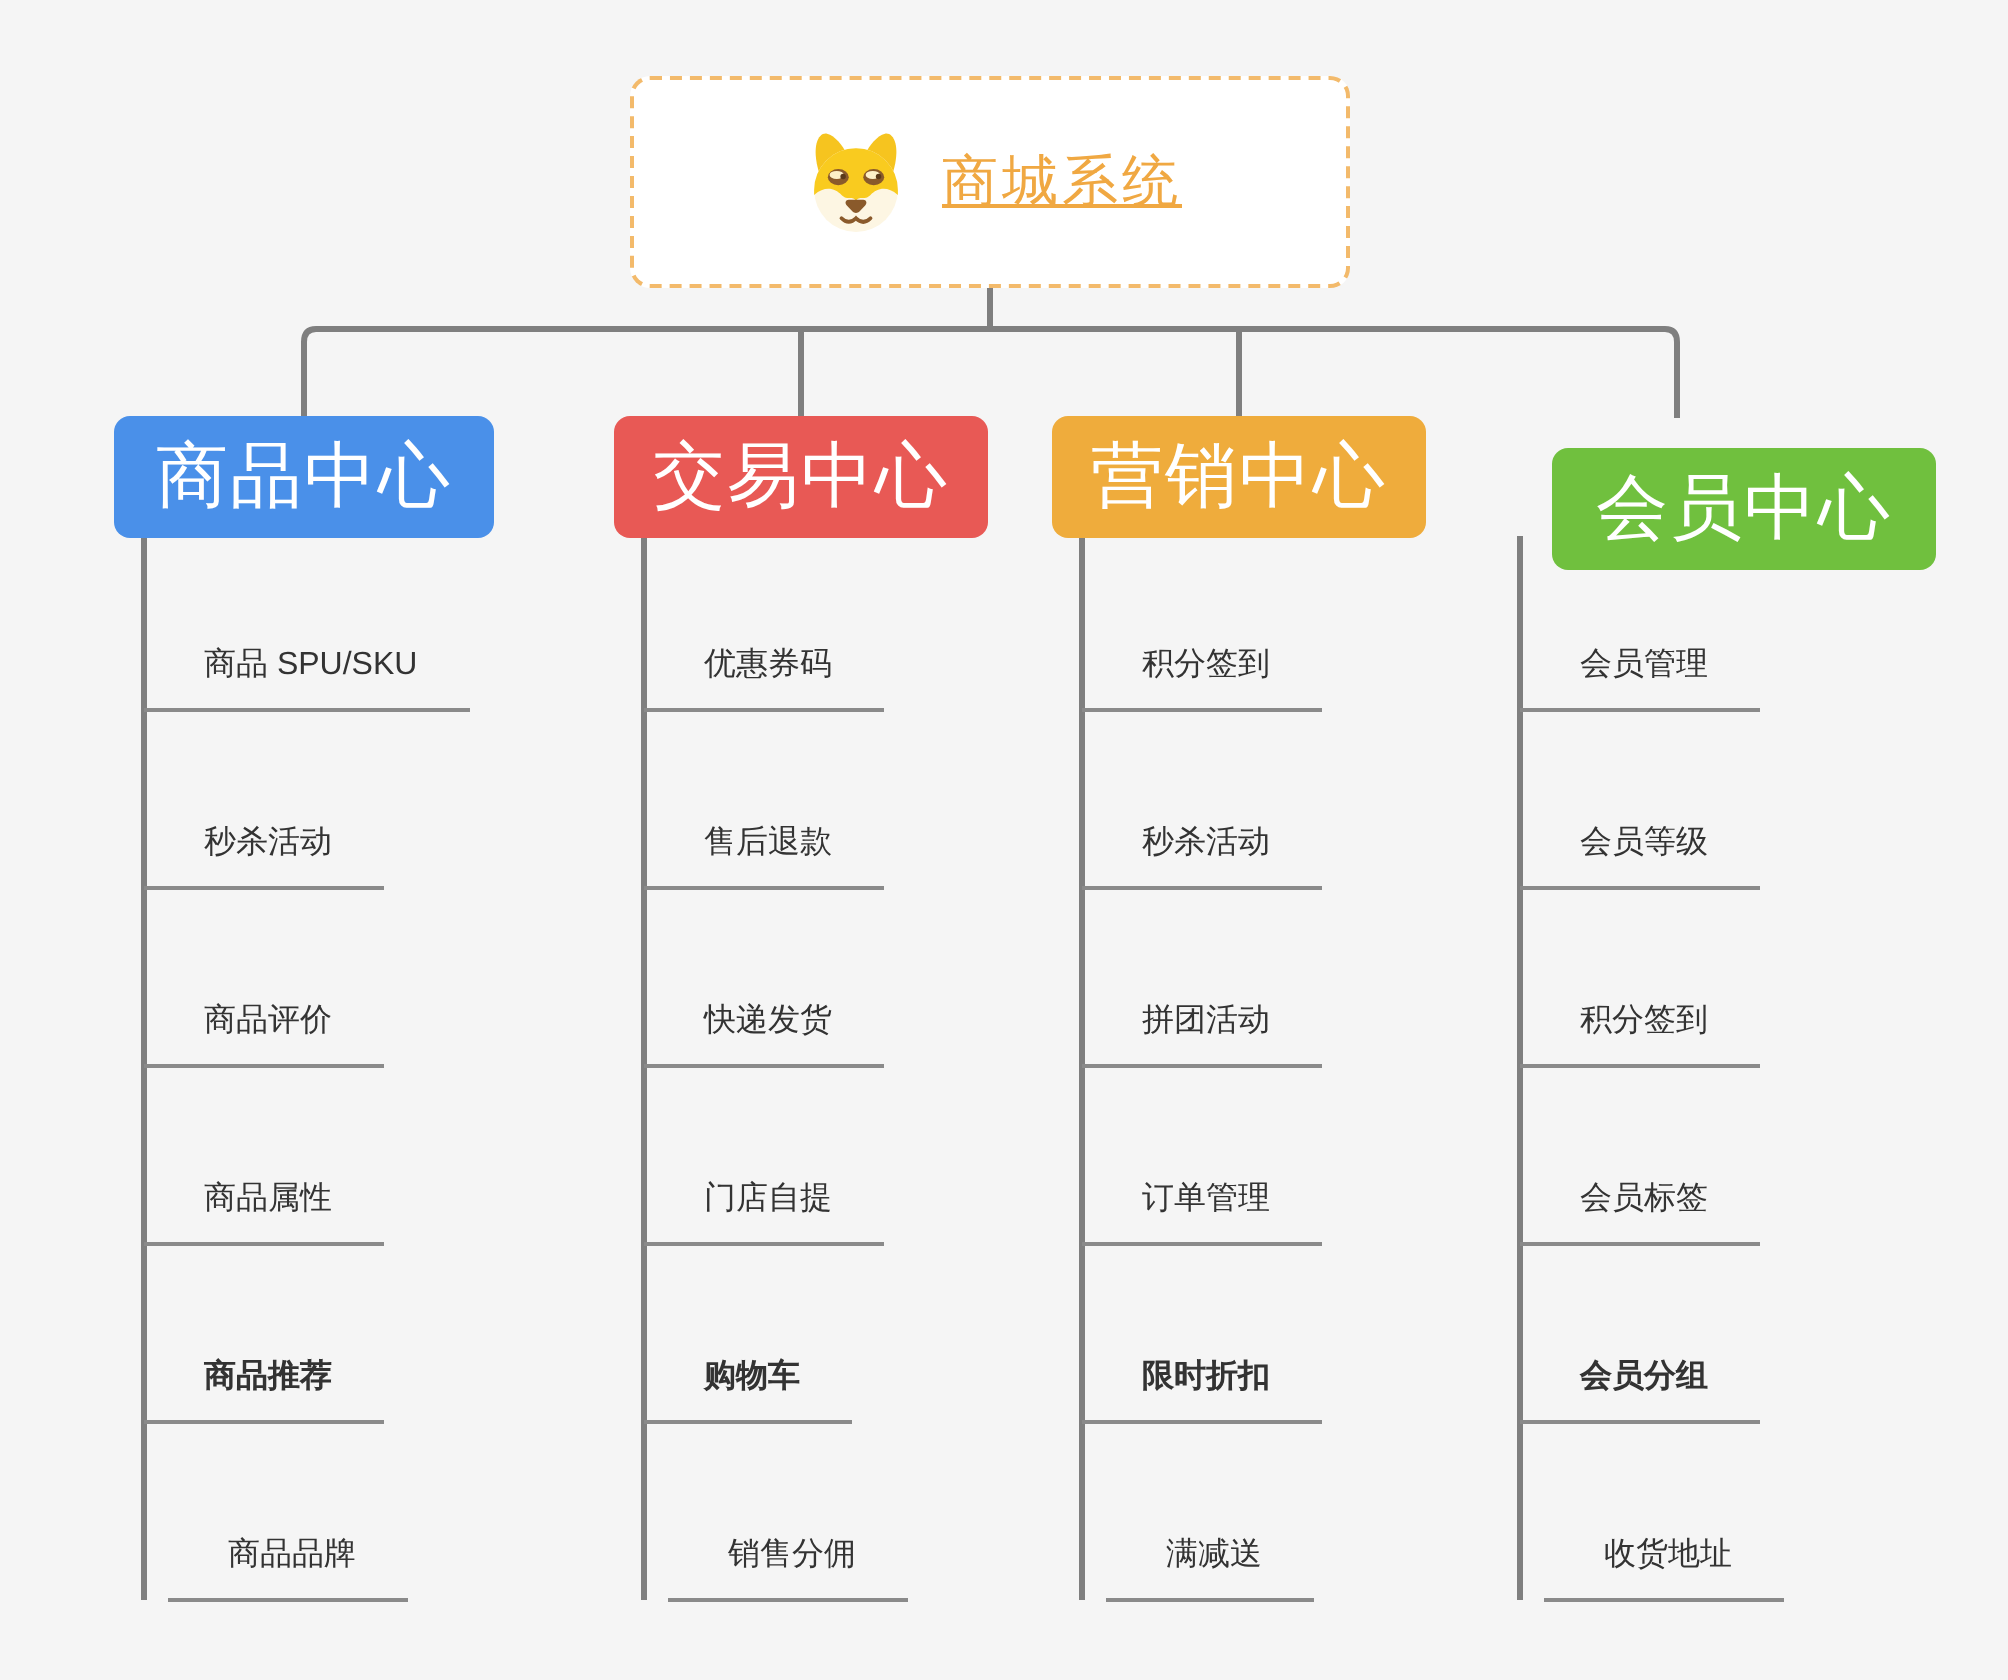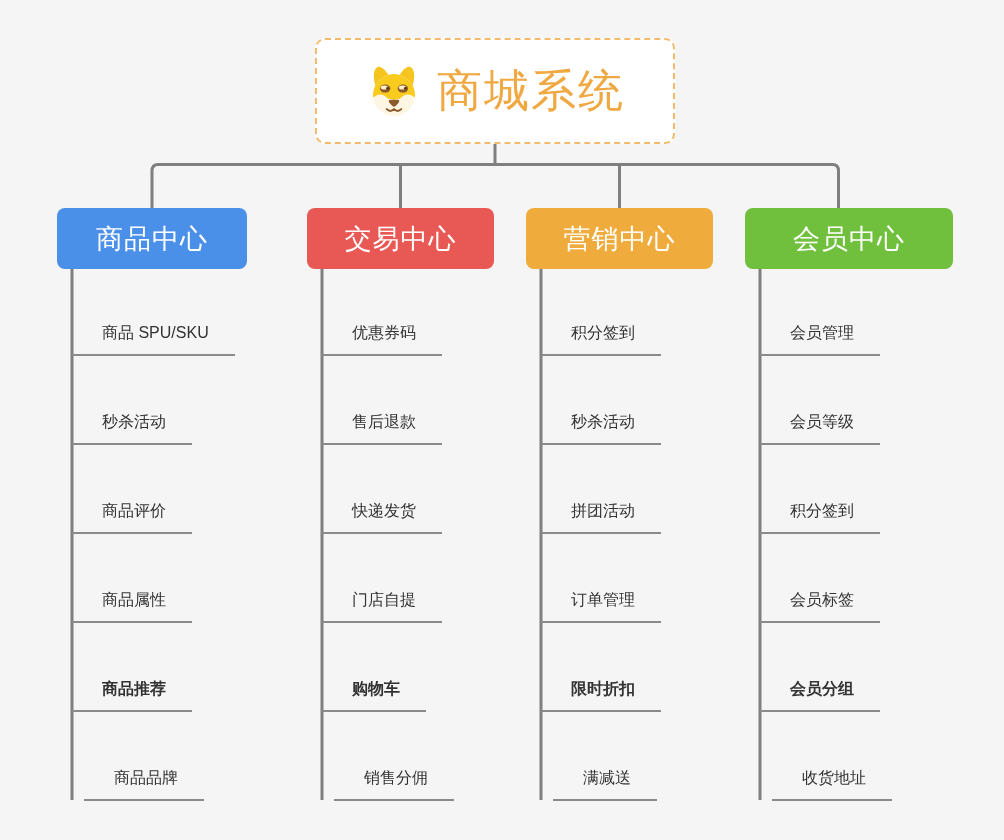--- a/index.html
+++ b/index.html
@@ -4,31 +4,31 @@
 <style>
   html,body{margin:0;padding:0;background:#f5f5f5;font-family:"Liberation Sans","DejaVu Sans",sans-serif;}
   .canvas{position:relative;width:1004px;height:840px;background:#f5f5f5;overflow:hidden;}
   .connectors{position:absolute;left:0;top:0;width:1004px;height:840px;pointer-events:none;}
 
   .root-node{
     position:absolute;left:315px;top:38px;width:360px;height:106px;
     background:#ffffff;border:2px dashed #f3ba6b;border-radius:10px;
     display:flex;align-items:center;justify-content:center;gap:14px;box-sizing:border-box;
   }
-  .root-title{font-size:45px;color:#f0a842;letter-spacing:2px;white-space:nowrap;}
+  .root-title{font-size:28px;color:#f0a842;letter-spacing:2px;white-space:nowrap;text-decoration:underline;}
 
   .branch{
     position:absolute;top:208px;height:61px;border-radius:8px;
     display:flex;align-items:center;justify-content:center;
-    color:#ffffff;font-size:27px;letter-spacing:1px;white-space:nowrap;text-align:center;
+    color:#ffffff;font-size:36px;letter-spacing:1px;white-space:nowrap;text-align:center;
   }
   .b0{left:57px;width:190px;}
   .b1{left:307px;width:187px;}
   .b2{left:526px;width:187px;}
-  .b3{left:745px;width:208px;}
+  .b3{left:776px;width:192px;margin-top:16px;}
 
   .col{position:absolute;top:0;height:840px;width:1px;}
   .c0{left:72px;}
   .c1{left:322px;}
   .c2{left:541px;}
   .c3{left:760px;}
 
   .leaf{
     position:absolute;left:0;white-space:nowrap;
     font-size:16px;color:#333333;line-height:30px;

